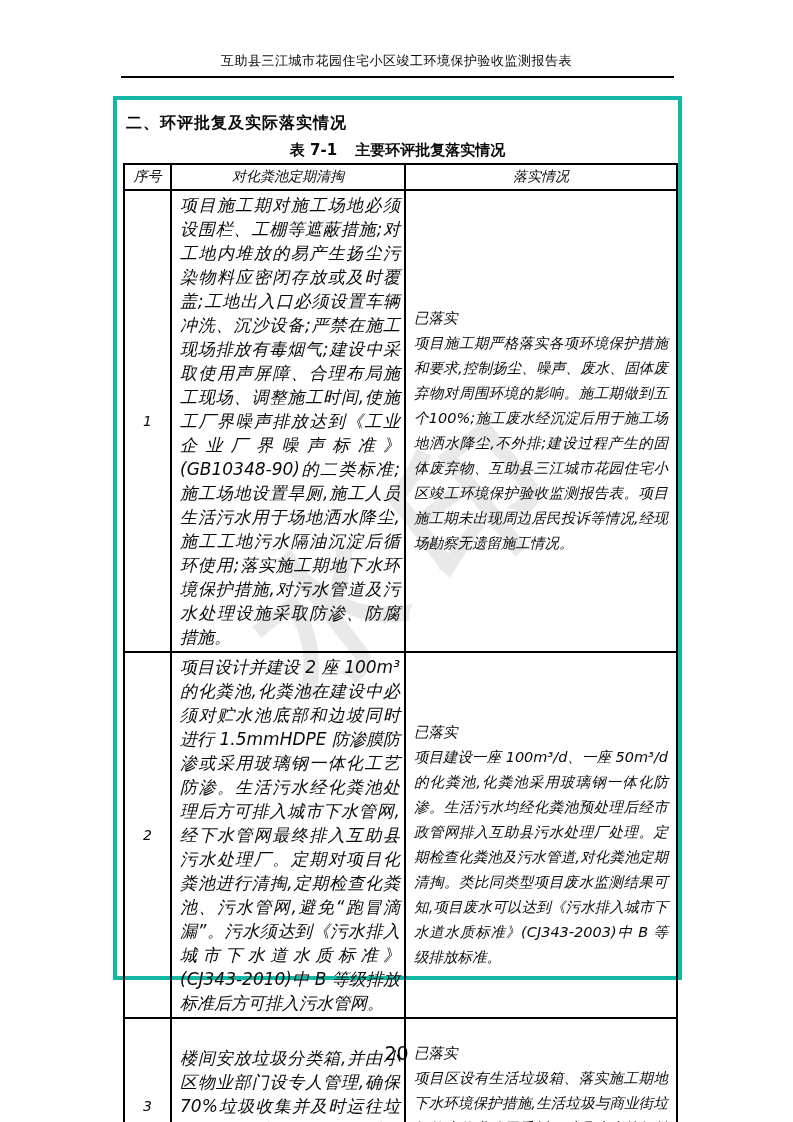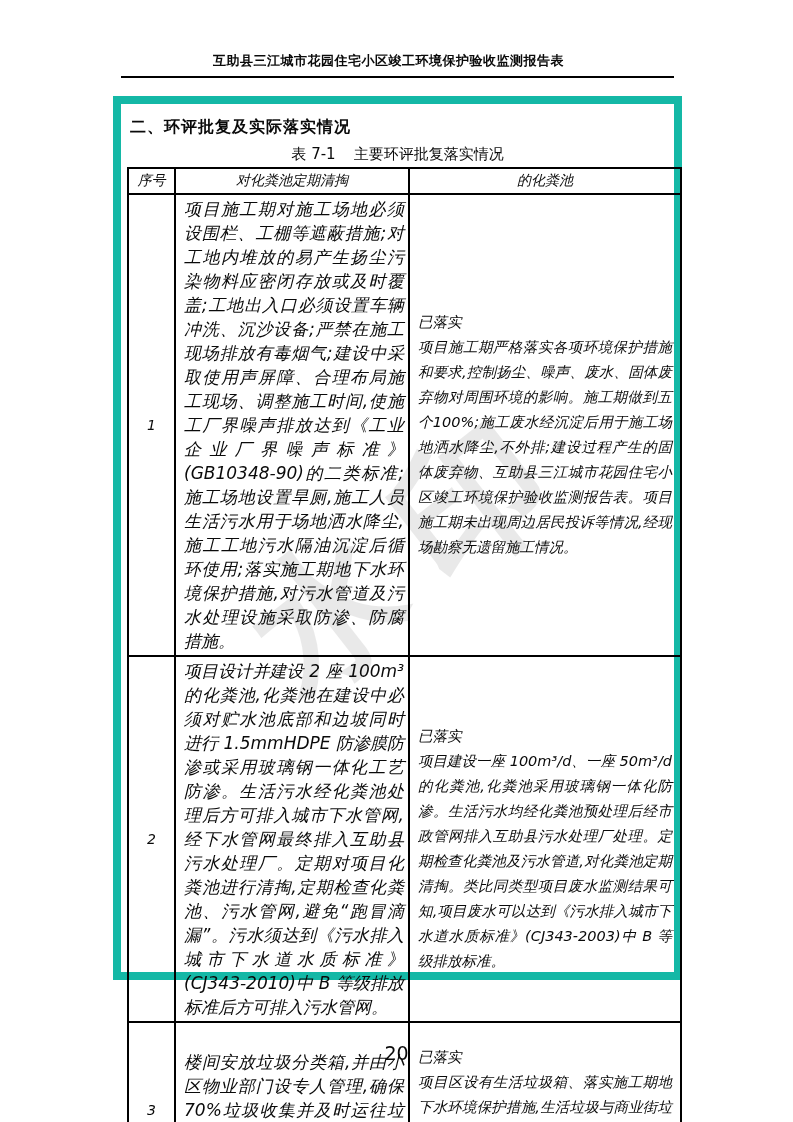--- a/index.html
+++ b/index.html
@@ -3,45 +3,45 @@
 <meta charset="utf-8">
 <style>
   html, body { margin:0; padding:0; }
   body {
     width:793px; height:1122px; position:relative;
     background:#ffffff; color:#0a0a0a;
     font-family:"DejaVu Sans", sans-serif;
     overflow:hidden;
   }
   .doc-header {
-    position:absolute; top:52px; left:52px; width:673px;
-    text-align:center; font-size:13px; font-weight:bold; letter-spacing:0.5px;
+    position:absolute; top:52px; left:60px; width:673px;
+    text-align:center; font-size:13px; font-weight:normal; letter-spacing:0.5px;
   }
   .header-rule {
     position:absolute; top:76px; left:121px; width:553px; height:0;
     border-top:2px solid #000;
   }
   .watermark {
     position:absolute; left:215px; top:400px; width:520px;
     font-size:148px; font-weight:bold; color:rgba(0,0,0,0.085);
     transform:rotate(-38deg); transform-origin:center center;
     letter-spacing:34px; white-space:nowrap; z-index:0;
     pointer-events:none;
   }
   .outer-box {
     position:absolute; left:113px; top:96px; width:569px; height:884px;
-    border:8px solid #14b8a6; box-sizing:border-box; z-index:1;
+    border:4px solid #14b8a6; box-sizing:border-box; z-index:1;
   }
   .section-heading {
     position:absolute; left:9px; top:13px;
     font-size:16px; font-weight:bold; letter-spacing:1px;
   }
   .table-caption {
     position:absolute; top:41px; left:0; width:100%;
-    text-align:center; font-size:15px; font-weight:normal;
+    text-align:center; font-size:15px; font-weight:bold;
   }
   .caption-label { margin-right:18px; }
   .main-table {
     position:absolute; left:6px; top:63px; width:553px;
     border-collapse:collapse; table-layout:fixed;font-style:italic;
   }
   .main-table td, .main-table th {
     border:2px solid #000; background:transparent;
     font-weight:normal; box-sizing:border-box;
   }
@@ -84,21 +84,21 @@
   <table class="main-table">
     <colgroup>
       <col class="col-no">
         <col class="col-req">
         <col class="col-stat">
     </colgroup>
     <tbody>
         <tr class="head-row">
       <th>序号</th>
       <th>对化粪池定期清掏</th>
-      <th>的化粪池</th>
+      <th>落实情况</th>
     </tr>
     <tr class="row-1">
       <td class="cell-no">1</td>
       <td class="cell-req">项目施工期对施工场地必须设围栏、工棚等遮蔽措施;对工地内堆放的易产生扬尘污染物料应密闭存放或及时覆盖;工地出入口必须设置车辆冲洗、沉沙设备;严禁在施工现场排放有毒烟气;建设中采取使用声屏障、合理布局施工现场、调整施工时间,使施工厂界噪声排放达到《工业企业厂界噪声标准》(GB10348-90)的二类标准;施工场地设置旱厕,施工人员生活污水用于场地洒水降尘,施工工地污水隔油沉淀后循环使用;落实施工期地下水环境保护措施,对污水管道及污水处理设施采取防渗、防腐措施。</td>
       <td class="cell-stat">
         <div class="status-label">已落实</div>
         <div class="status-text">项目施工期严格落实各项环境保护措施和要求,控制扬尘、噪声、废水、固体废弃物对周围环境的影响。施工期做到五个100%;施工废水经沉淀后用于施工场地洒水降尘,不外排;建设过程产生的固体废弃物、互助县三江城市花园住宅小区竣工环境保护验收监测报告表。项目施工期未出现周边居民投诉等情况,经现场勘察无遗留施工情况。</div>
       </td>
     </tr>
     <tr class="row-2">

